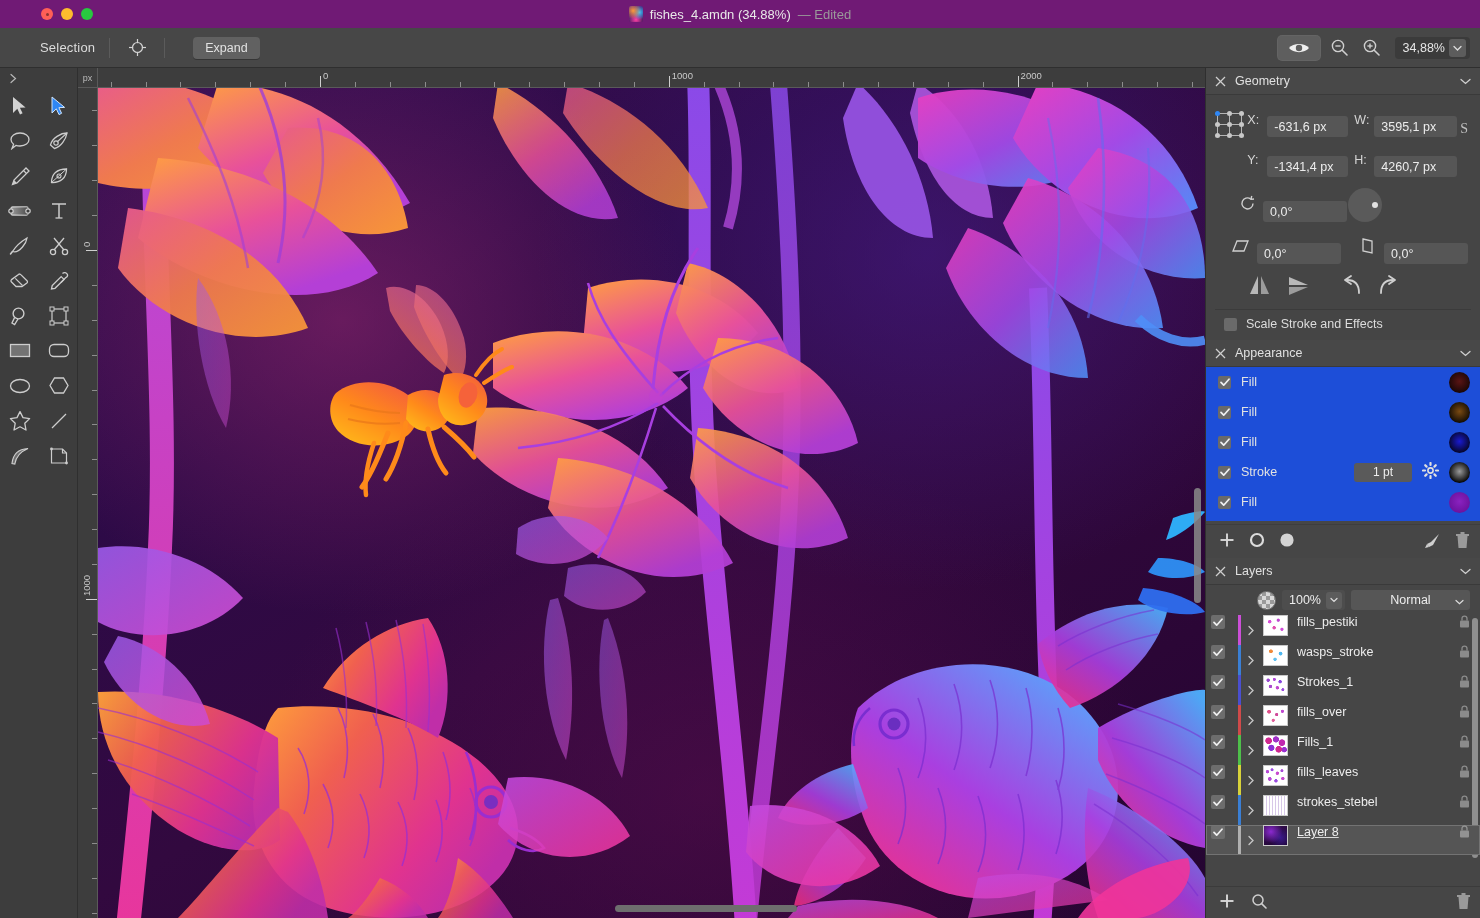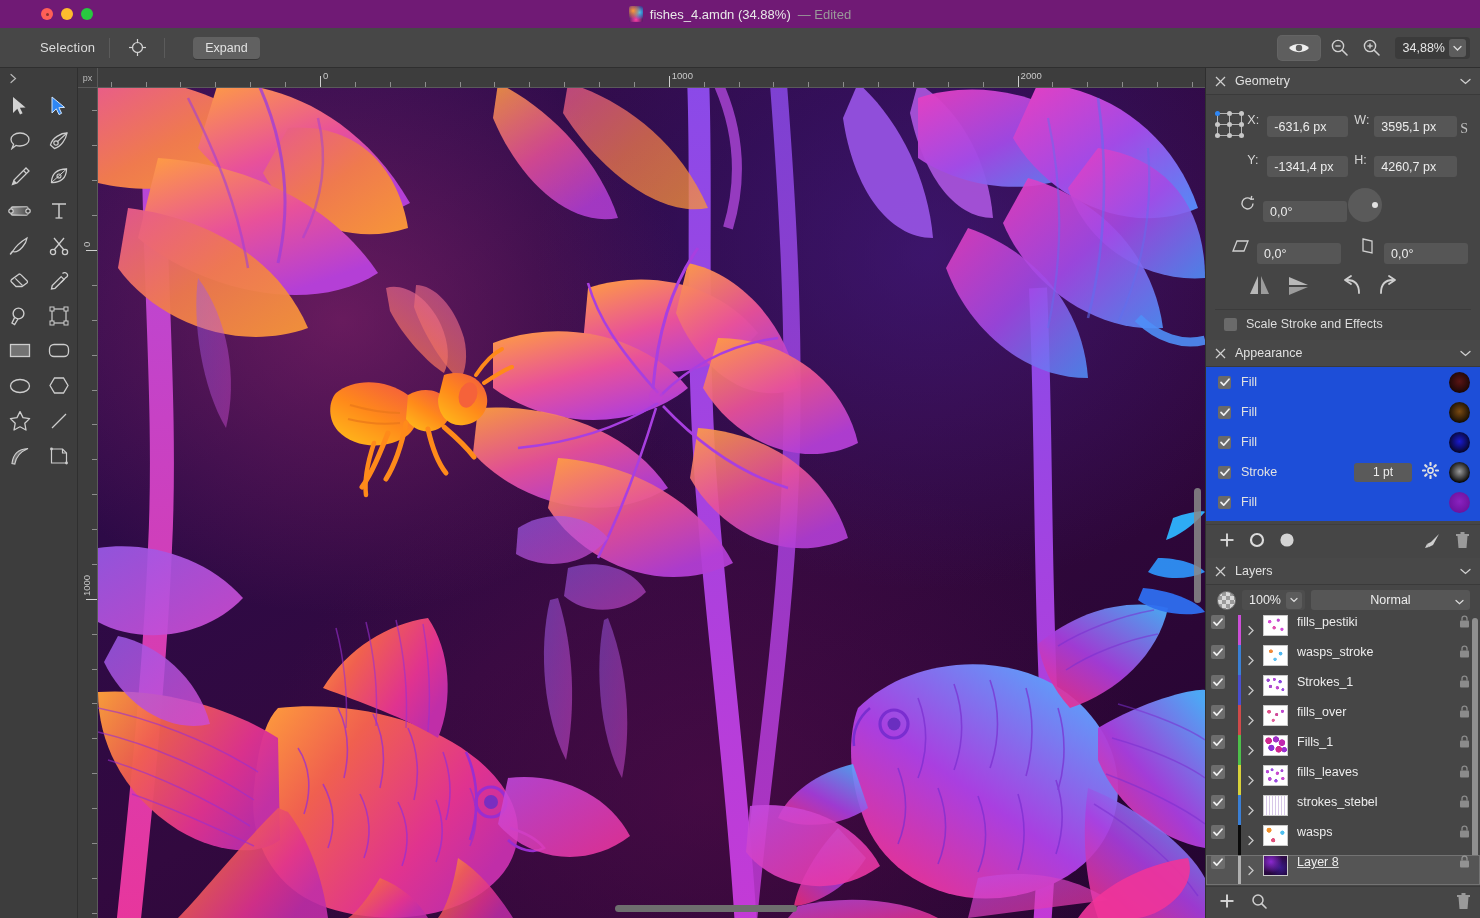--- a/index.html
+++ b/index.html
@@ -194,21 +194,21 @@
   }
   .swatch{
     width:21px;height:21px;border-radius:50%;
   }
   .ap-foot{
     height:34px; display:flex; align-items:center; padding:0 10px 0 13px; gap:14px;
     border-top:1px solid #3d3d3d; margin-top:3px;
   }
   .ap-foot .spacer{ flex:1; }
   .ly-opts{
-    height:30px; display:flex; align-items:center; gap:6px; padding:0 10px 0 11px;
+    height:30px; display:flex; align-items:center; gap:6px; padding:0 10px 0 11px;margin-left:40px;
   }
   .checker{
     width:19px;height:19px;border-radius:50%;
     background-image:
       linear-gradient(45deg,#9a9a9a 25%,transparent 25%,transparent 75%,#9a9a9a 75%),
       linear-gradient(45deg,#9a9a9a 25%,#d8d8d8 25%,#d8d8d8 75%,#9a9a9a 75%);
     background-size:8px 8px; background-position:0 0,4px 4px;
     border:1px solid #757575;
   }
   .opacity-box{
@@ -1179,41 +1179,20 @@
               <path d="M2 1.5 L6 5.5 L2 9.5" fill="none" stroke="#c8c8c8" stroke-width="1.3" stroke-linecap="round"></path>
             </svg>
           </span>
        <span class="ly-thumb" style="background:repeating-linear-gradient(90deg, #ffffff 0 2px, #d8c8e8 2px 3px);background-size:cover;"></span>
        <span class="ly-name">strokes_stebel</span>
        <span class="ly-lock"><svg width="11" height="13" viewBox="0 0 11 13">
               <rect x="1" y="5.5" width="9" height="7" rx="1" fill="#cfcfcf"></rect>
               <path d="M3 5.5 V3.6 A2.5 2.5 0 0 1 8 3.6 V5.5" fill="none" stroke="#cfcfcf" stroke-width="1.3"></path>
             </svg></span>
         </div>
-        <div class="ly-row">
-          <span class="ly-ch" style="display:flex">
-            <span class="ly-chk">
-              <svg width="10" height="9" viewBox="0 0 10 9">
-                <path d="M1 4.3 L3.7 7.2 L9 1.2" fill="none" stroke="#f0f0f0" stroke-width="1.7" stroke-linecap="round" stroke-linejoin="round"></path>
-              </svg>
-            </span>
-          </span>
-       <span class="ly-bar" style="background:#0a0a0a;"></span>
-       <span class="ly-disc">
-            <svg width="8" height="11" viewBox="0 0 8 11">
-              <path d="M2 1.5 L6 5.5 L2 9.5" fill="none" stroke="#c8c8c8" stroke-width="1.3" stroke-linecap="round"></path>
-            </svg>
-          </span>
-       <span class="ly-thumb" style="background:radial-gradient(circle at 22% 22%, #f0902a 0 2.2px, transparent 2.8px), radial-gradient(circle at 80% 35%, #4fc0f0 0 1.8px, transparent 2.4px), radial-gradient(circle at 40% 75%, #e0507a 0 1.8px, transparent 2.4px), #ffffff;background-size:cover;"></span>
-       <span class="ly-name">wasps</span>
-       <span class="ly-lock"><svg width="11" height="13" viewBox="0 0 11 13">
-              <rect x="1" y="5.5" width="9" height="7" rx="1" fill="#cfcfcf"></rect>
-              <path d="M3 5.5 V3.6 A2.5 2.5 0 0 1 8 3.6 V5.5" fill="none" stroke="#cfcfcf" stroke-width="1.3"></path>
-            </svg></span>
-        </div>
         <div class="ly-row sel">
           <span class="ly-ch" style="display:flex">
             <span class="ly-chk">
               <svg width="10" height="9" viewBox="0 0 10 9">
                 <path d="M1 4.3 L3.7 7.2 L9 1.2" fill="none" stroke="#f0f0f0" stroke-width="1.7" stroke-linecap="round" stroke-linejoin="round"></path>
               </svg>
             </span>
           </span>
        <span class="ly-bar" style="background:#b0b0b0;"></span>
        <span class="ly-disc">

